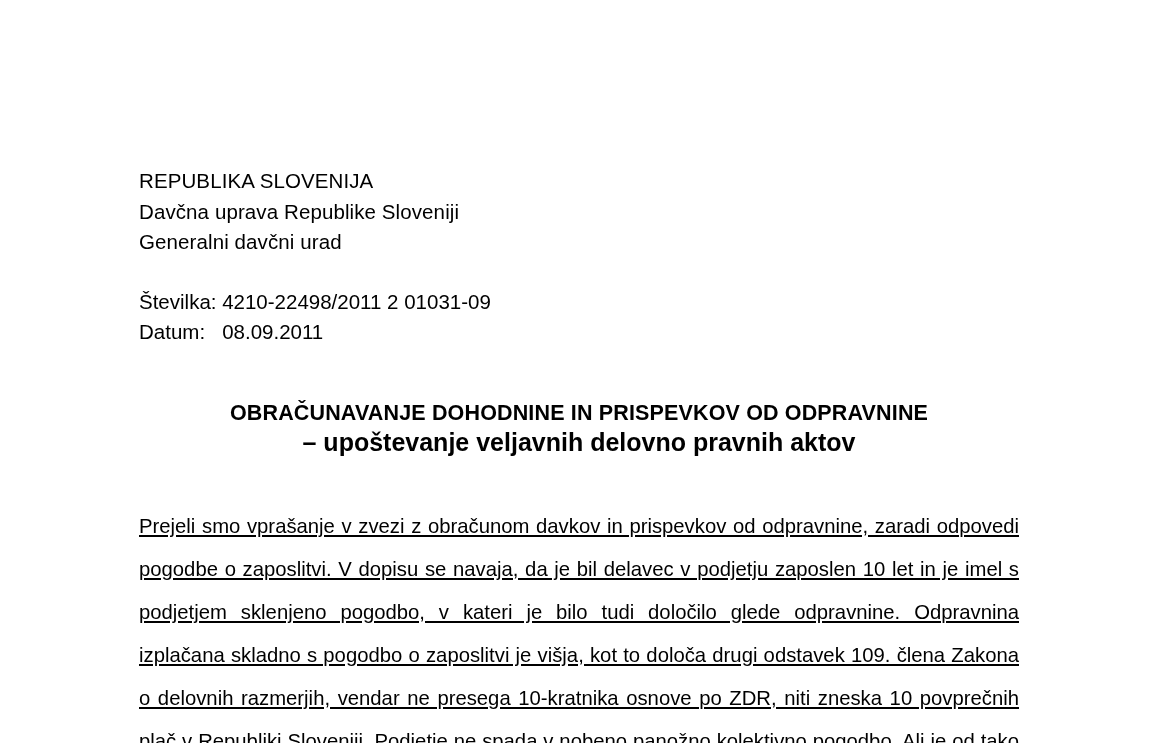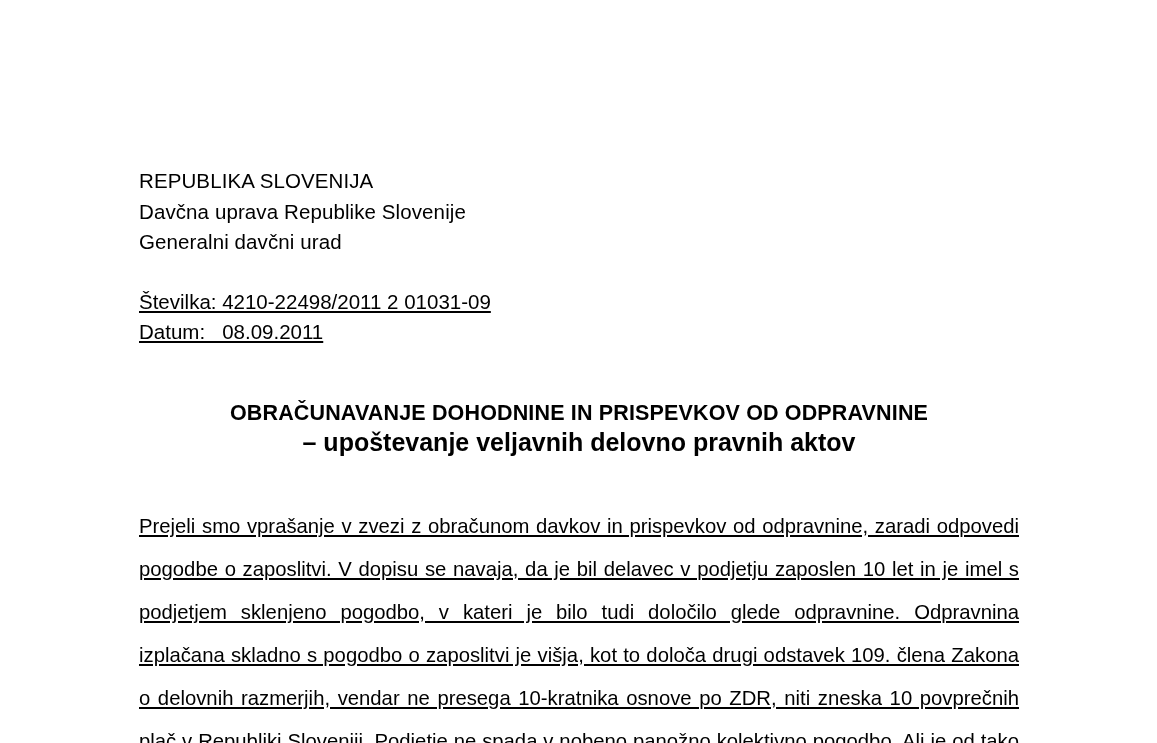--- a/index.html
+++ b/index.html
@@ -34,21 +34,20 @@
   .letterhead div {
     white-space: nowrap;
   }
   .refblock {
     margin-top: 29px;
     font-size: 20.5px;
     line-height: 30px;
   }
   .refblock div {
     white-space: pre;
-    text-decoration: underline;
   }
   .title {
     margin-top: 52px;
     text-align: center;
     font-weight: bold;
     font-size: 21.5px;
     line-height: 29px;
     width: 880px;
   }
   .title .line1 {
@@ -70,21 +69,21 @@
   }
 </style>
 </head>
 <body>
 
 <div class="page">
   <div class="content">
 
     <div class="letterhead">
       <div>REPUBLIKA SLOVENIJA</div>
-      <div>Davčna uprava Republike Slovenije</div>
+      <div>Davčna uprava Republike Sloveniji</div>
       <div>Generalni davčni urad</div>
     </div>
 
     <div class="refblock">
       <div>Številka: 4210-22498/2011 2 01031-09</div>
       <div>Datum:   08.09.2011</div>
     </div>
 
     <div class="title">
       <div class="line1">OBRAČUNAVANJE DOHODNINE IN PRISPEVKOV OD ODPRAVNINE</div>

